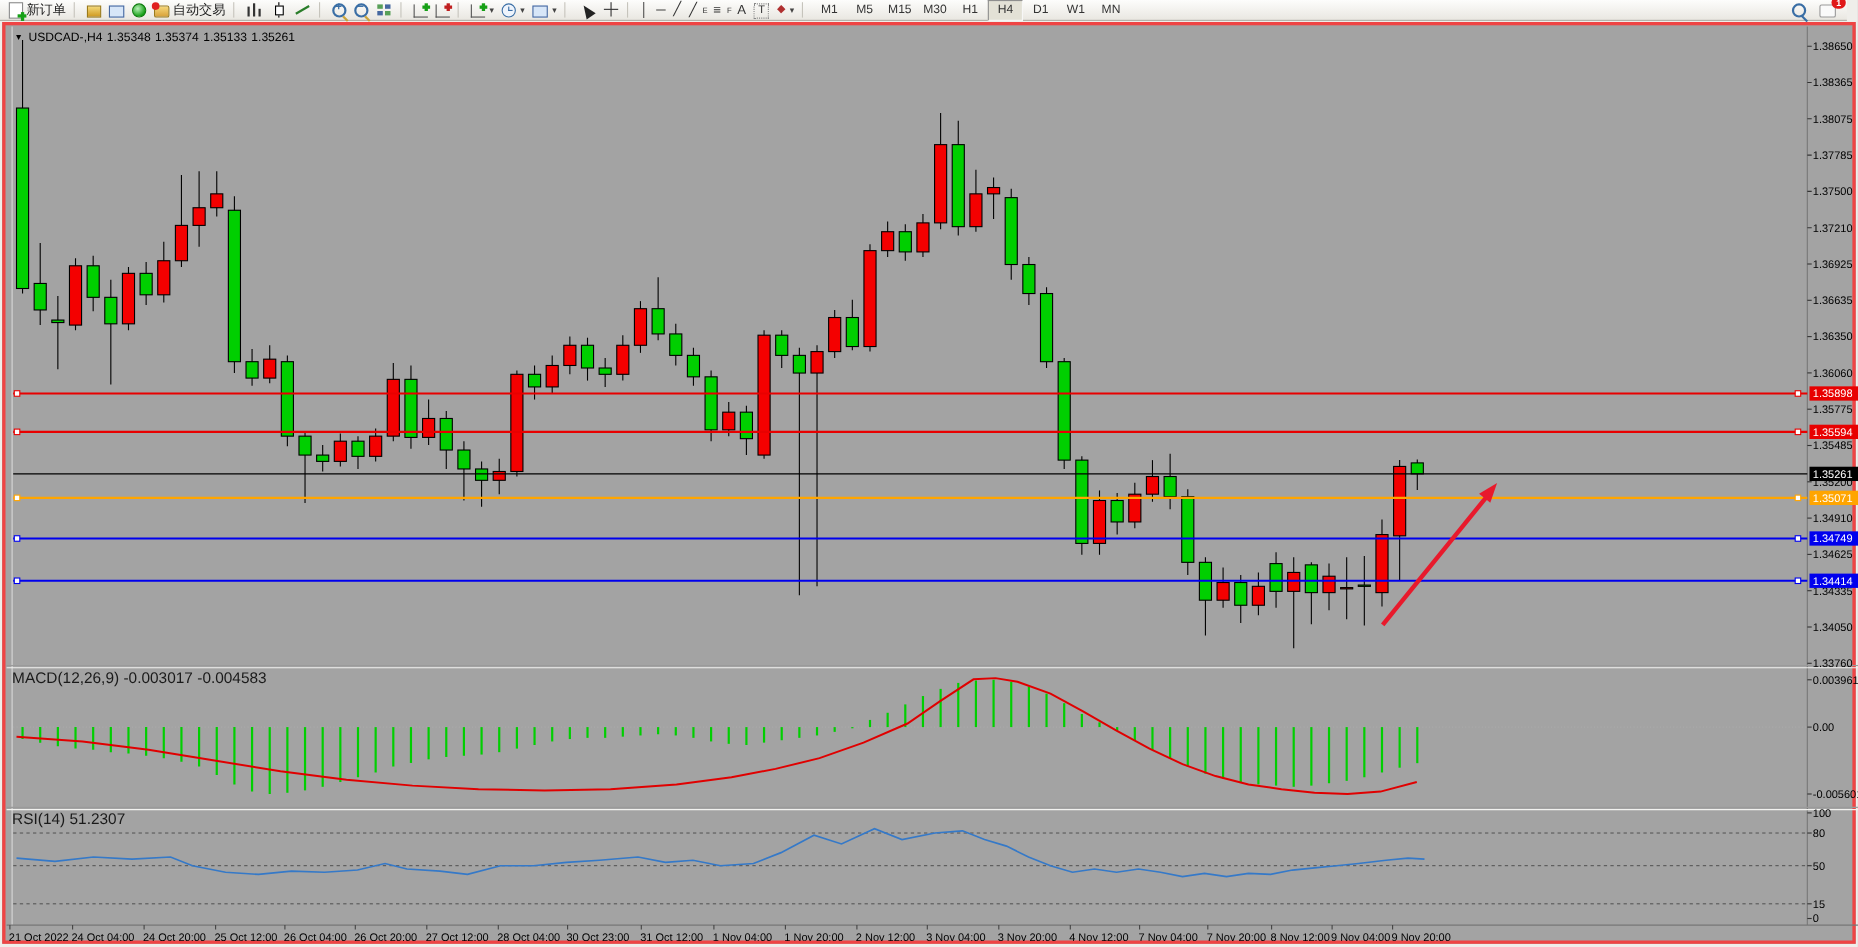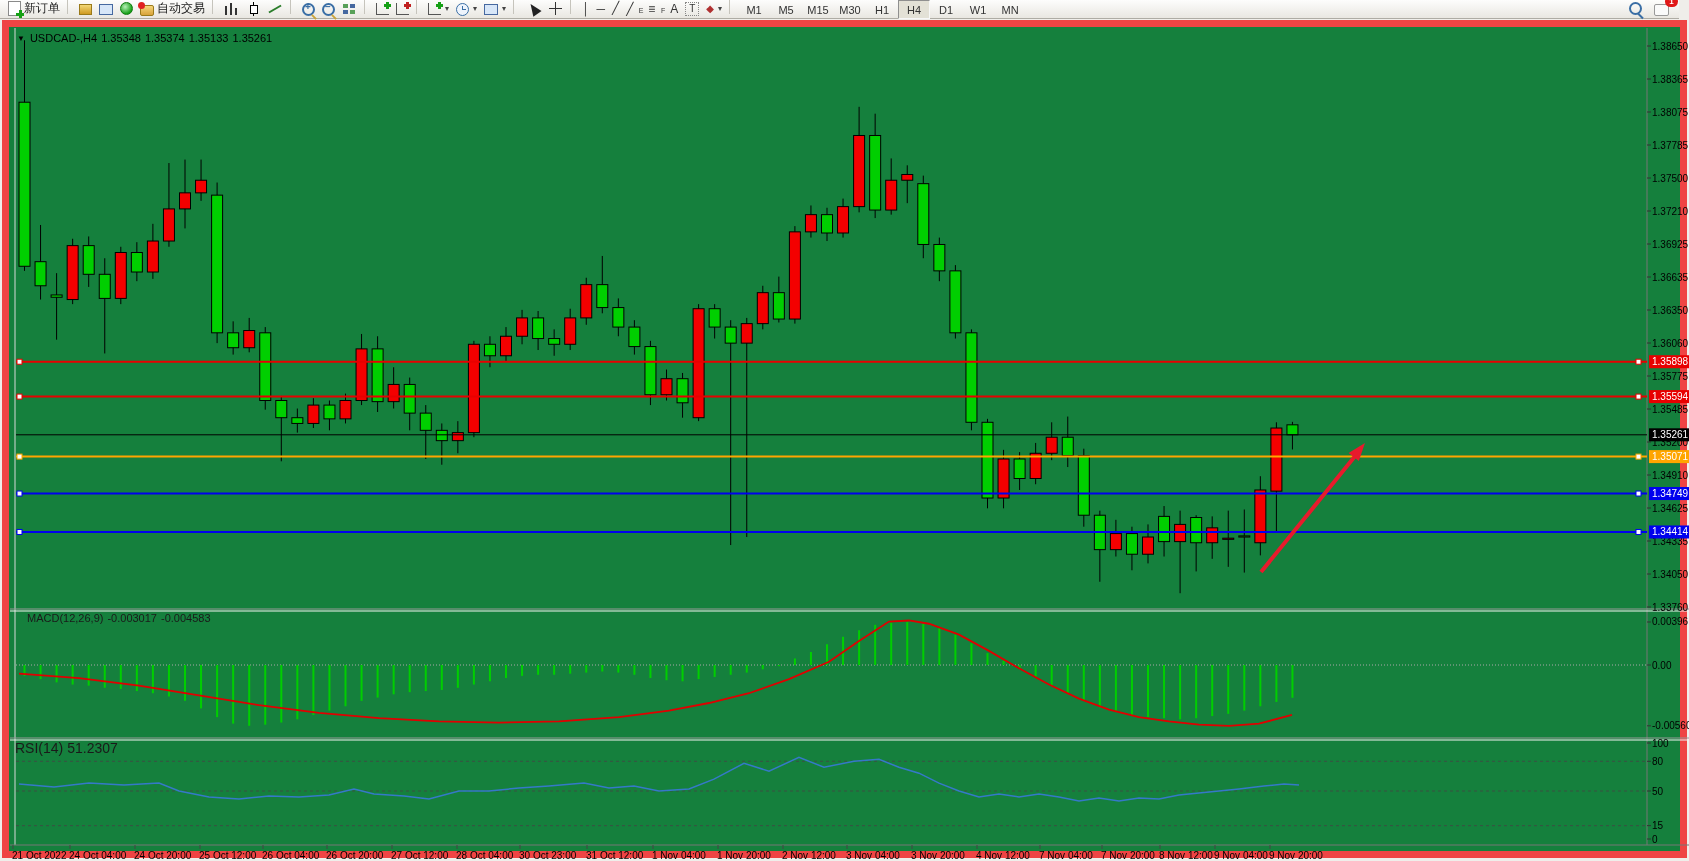--- a/index.html
+++ b/index.html
@@ -1,21 +1,21 @@
 <!DOCTYPE html>
 <html><head>
 <meta charset="utf-8">
 <style>
   html,body{margin:0;padding:0}
   body{width:1689px;height:861px;position:relative;overflow:hidden;background:#efeeea;
        font-family:"Liberation Sans",sans-serif;-webkit-font-smoothing:antialiased}
   
   #toolbar{position:absolute;top:0;left:0;width:1679px;height:19px;
     background:linear-gradient(#fdfdfc,#e9e7e1);border-bottom:1px solid #aeaca4;
-    display:flex;align-items:flex-start;padding:0 3px;gap:1px;font-size:12px;color:#222;z-index:9;box-sizing:border-box}
+    display:flex;align-items:center;padding:0 3px;gap:1px;font-size:12px;color:#222;z-index:9;box-sizing:border-box}
   .tbtn{height:17px;display:flex;align-items:center;gap:3px;padding:0 3px;border-radius:2px;cursor:default;white-space:nowrap}
   .sep{width:4px;height:14px;border-left:1px solid #c6c4bc;margin:0 3px}
   .drop{font-size:8px;color:#444;margin-left:1px}
   .ic{position:relative;display:inline-block;width:15px;height:14px;flex:none}
   .ic-neworder{width:11px;height:13px;background:#fff;border:1px solid #8a8a8a;margin-left:2px}
   .ic-neworder::after{content:"";position:absolute;right:-4px;bottom:-3px;width:8px;height:8px;
     background:linear-gradient(#16a016,#16a016) 0 50%/100% 3px no-repeat,linear-gradient(#16a016,#16a016) 50% 0/3px 100% no-repeat}
   .ic-cube{width:11px;height:9px;margin-top:2px;background:linear-gradient(#f3d878,#cf9a22);border:1px solid #9a7a1a}
   .ic-mon{width:12px;height:9px;margin-top:2px;background:#d7e6f8;border:1px solid #4668a0}
   .ic-sig{width:11px;height:11px;border-radius:50%;background:radial-gradient(circle at 38% 35%,#b7f0b7,#18a018 70%);border:1px solid #0d7a0d}
@@ -55,25 +55,25 @@
   .tfbtn{height:17px;min-width:22px;display:flex;align-items:center;justify-content:center;
     padding:0 4px;font-size:11px;color:#333;border:1px solid transparent}
   .tfbtn.active{background:#e3e1d6;border-color:#8f8f8f #f7f7f7 #f7f7f7 #8f8f8f}
   #tb-right{margin-left:auto;display:flex;align-items:center;gap:6px;padding-right:4px}
   .ic-search{width:9px;height:9px;border:2px solid #3a6ea5;border-radius:50%}
   .ic-search::after{content:"";position:absolute;right:-4px;bottom:-4px;width:7px;height:2px;background:#3a6ea5;transform:rotate(45deg)}
   .ic-chat{width:13px;height:10px;background:#fafafa;border:1px solid #999;border-radius:2px;margin-top:2px}
   .badge{position:absolute;top:-4px;right:-6px;min-width:11px;height:11px;border-radius:6px;background:#e01818;
     color:#fff;font-size:8px;line-height:11px;text-align:center;font-weight:bold;padding:0 1px}
   
-  #chart-window{position:absolute;top:20px;left:2px;width:1685px;height:838px;background:#15803d;border:7px solid #ef4444;box-sizing:border-box}
+  #chart-window{position:absolute;top:20px;left:2px;width:1685px;height:838px;background:#a3a3a3;border:3px solid #ef4444;box-sizing:border-box}
   #chart-title{position:absolute;left:8px;top:5px;font-size:11px;color:#000;z-index:4;white-space:nowrap}
   #chart-title .tri{font-size:8px;margin-right:5px;vertical-align:1px}
   #chart-title span{margin-right:4px}
-  #macd-label{position:absolute;left:18px;top:585px;font-size:11px;color:#1a1a1a;z-index:4}
+  #macd-label{position:absolute;left:6px;top:585px;font-size:14px;color:#1a1a1a;z-index:4}
   #rsi-label{position:absolute;left:6px;top:713px;font-size:14px;color:#1a1a1a;z-index:4}
   #macd-label span,#rsi-label span{margin-right:4px}
   svg text{font-family:"Liberation Sans",sans-serif}
 </style>
 </head>
 <body>
 
 <div id="toolbar">
   <div class="tbtn">
     <span class="ic ic-neworder"></span>

